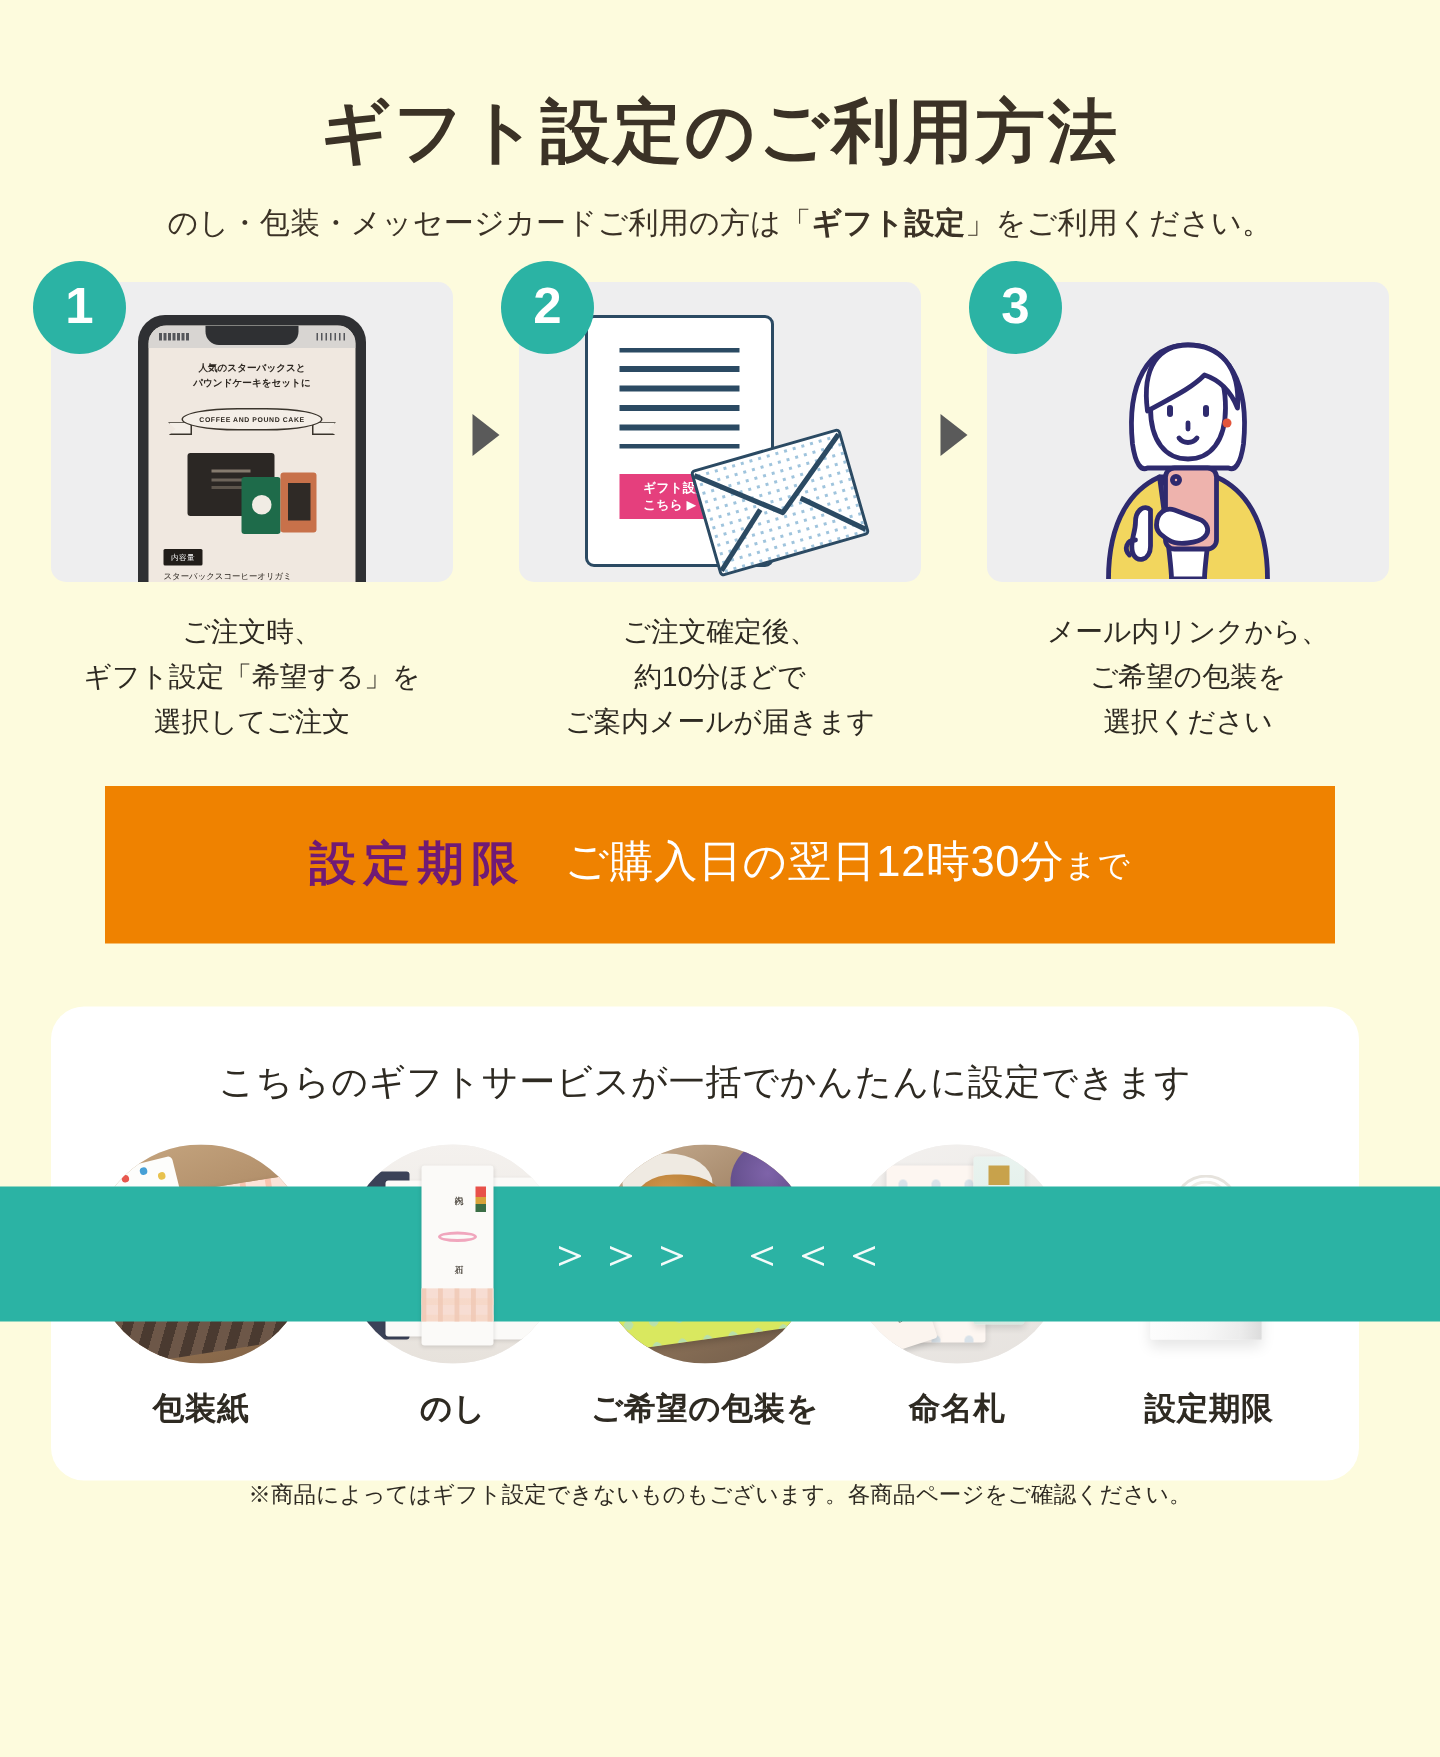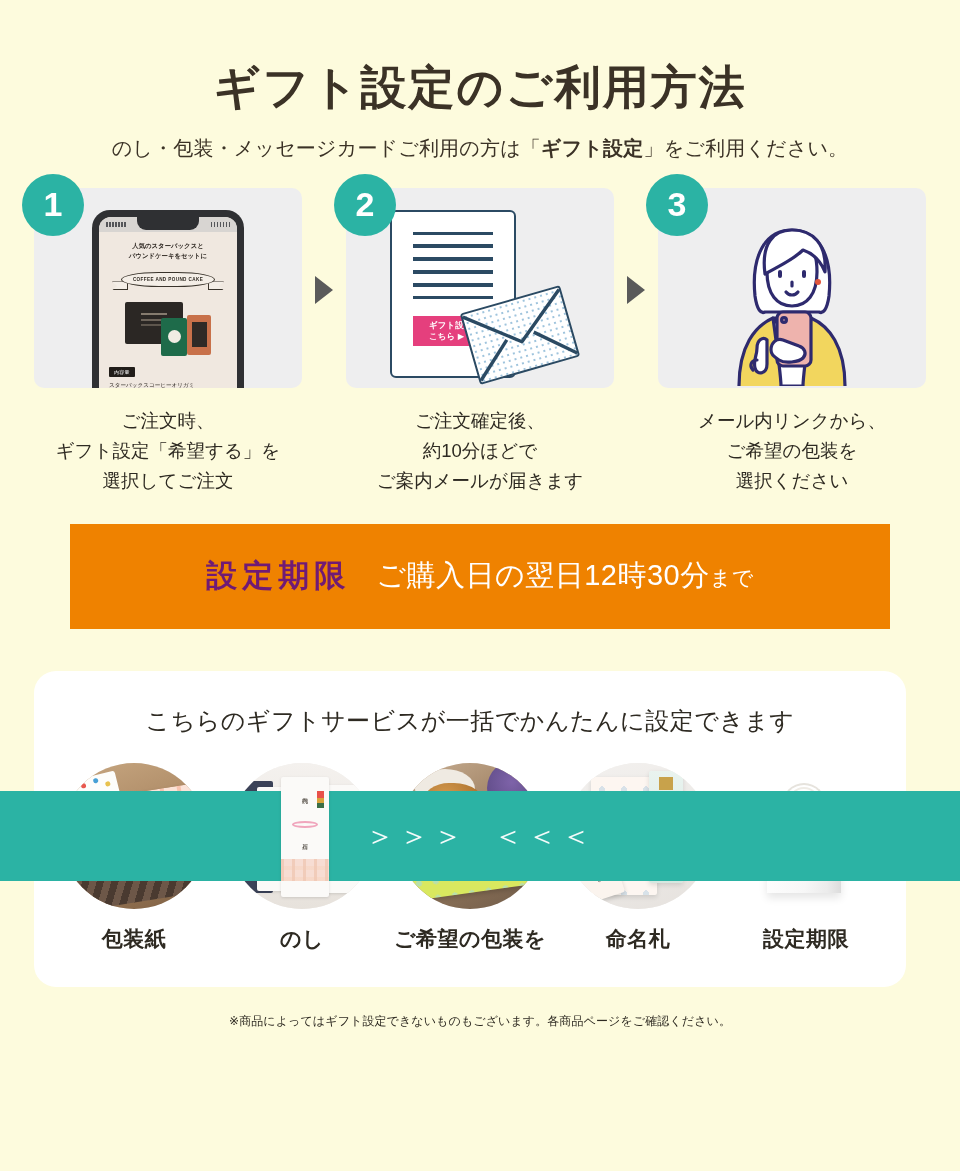--- a/index.html
+++ b/index.html
@@ -382,22 +382,22 @@
   .bag-handle {
     position: absolute; left: 50%; transform: translateX(-50%); top: -24px;
     width: 44px; height: 28px;
     border: 2.6px solid #e6e3dd; border-bottom: none;
     border-radius: 22px 22px 0 0;
   }
   .bag-handle.b { width: 32px; top: -20px; height: 24px; border-color: #efece6; }
 
   
   .note {
-    text-align: center; font-size: 12px; color: #2e2a22;
-    margin-top: 26px; letter-spacing: .1px;
+    text-align: center; font-size: 15px; color: #2e2a22;
+    letter-spacing: .1px; font-family: Liberation Mono, monospace;
   }
   .cta {
     position: absolute; left: 0; bottom: 0; width: 960px; height: 90px;
     background: #2bb3a4;
     display: flex; align-items: center; justify-content: center; gap: 26px;
   }
   .cta-chev { color: #ffffff; font-size: 30px; letter-spacing: 4px; opacity: .95; font-weight: 300; }
   .cta-text { color: #ffffff; font-size: 34px; font-weight: bold; letter-spacing: 2px; }
 </style>
 </head>

